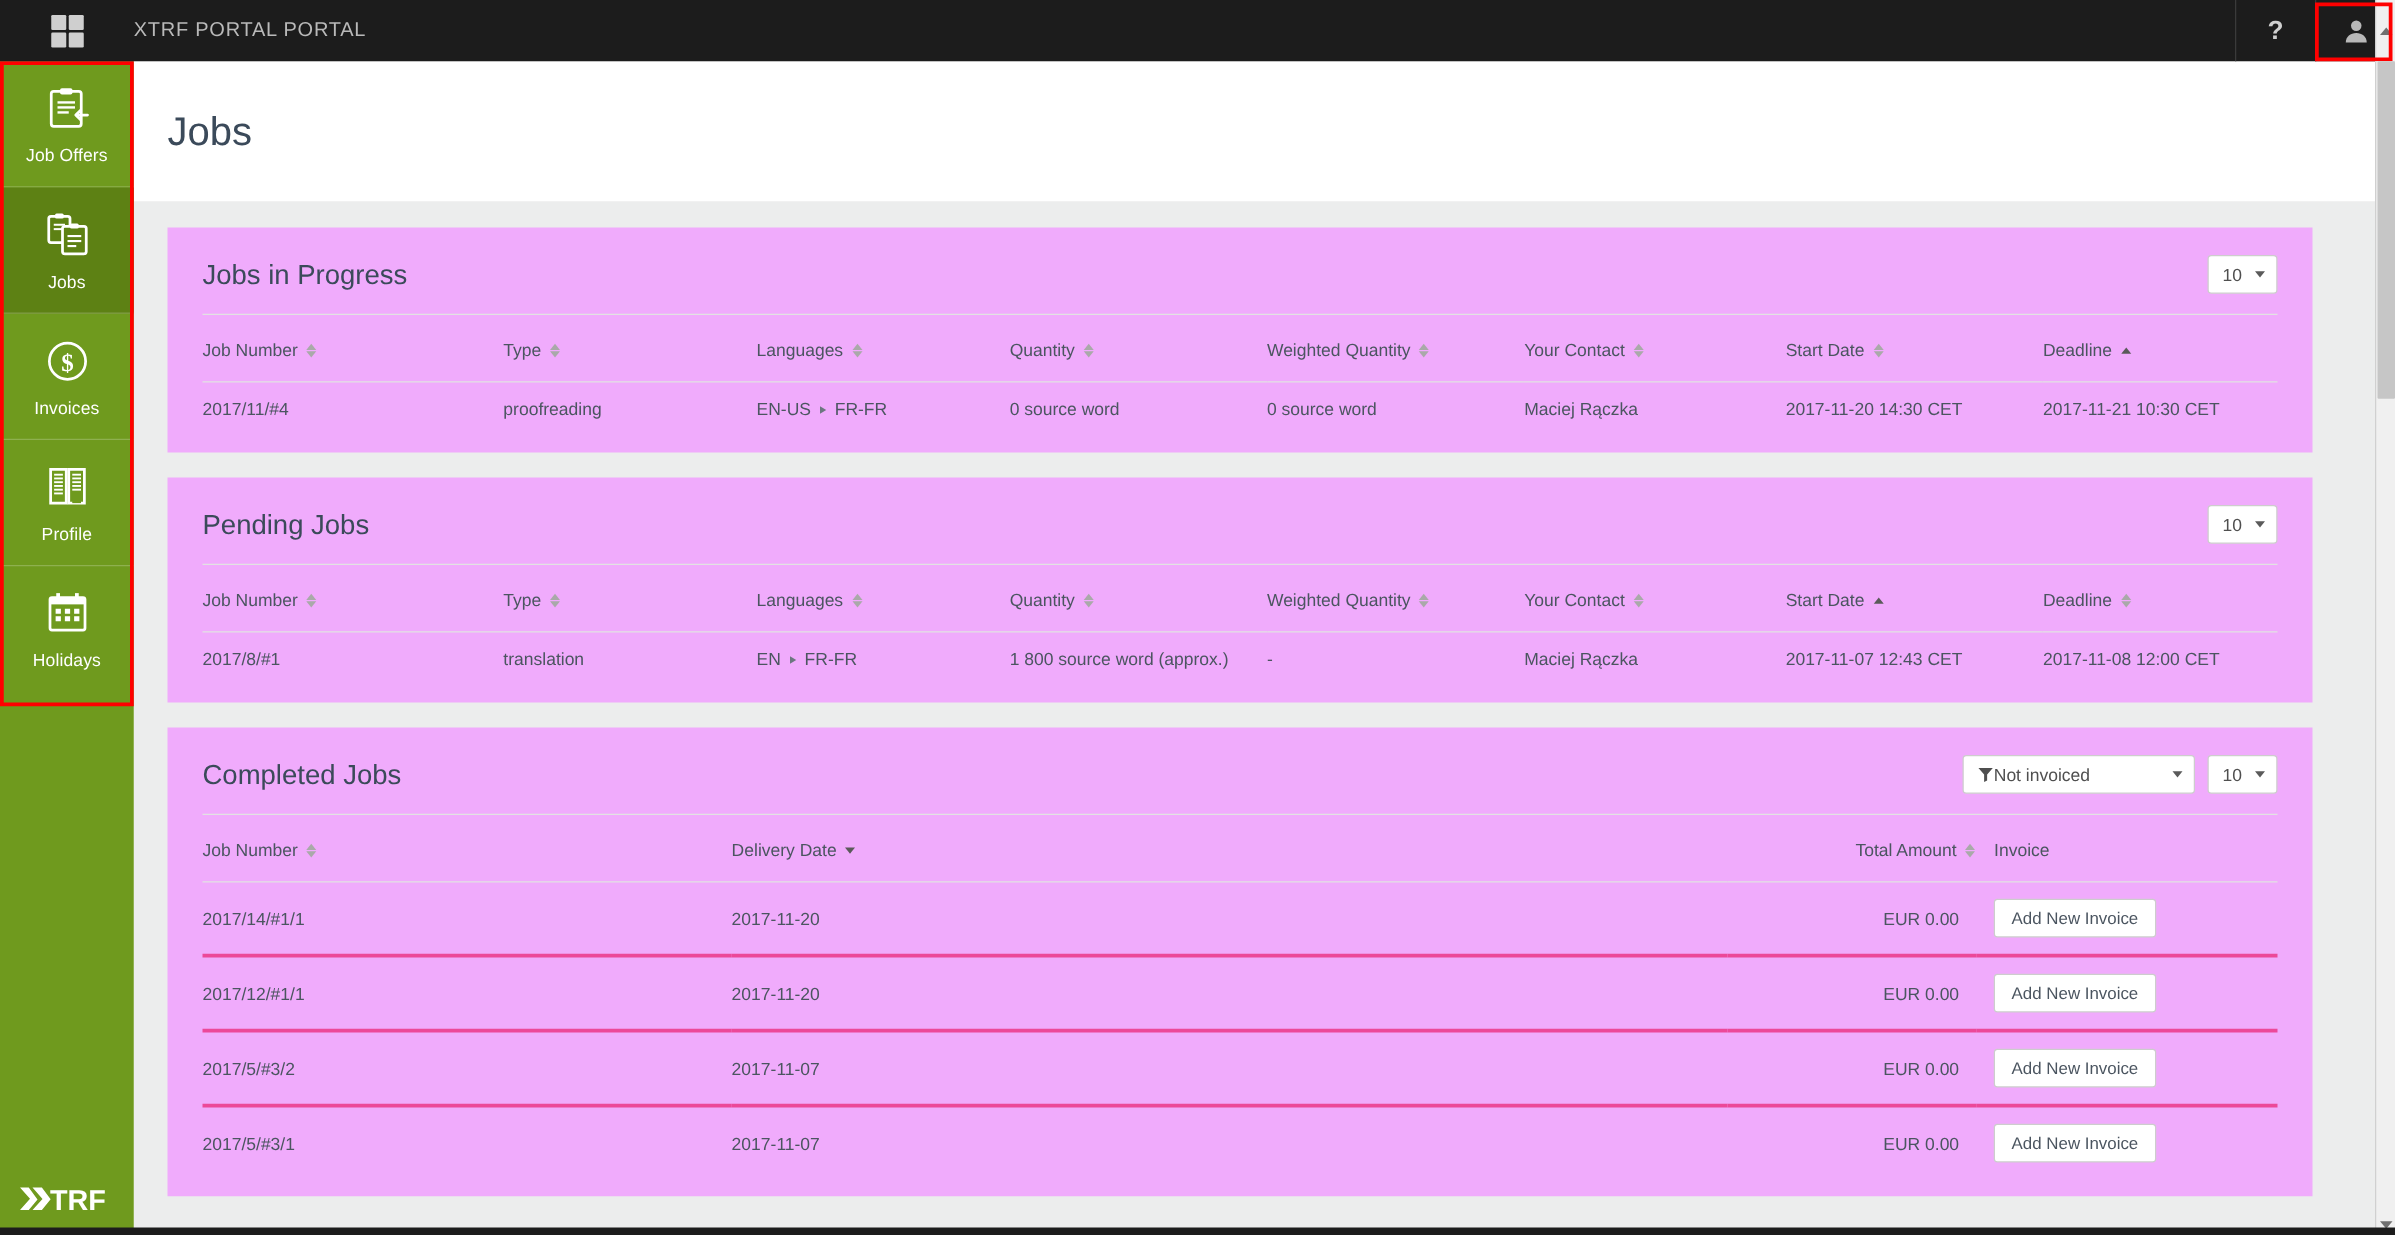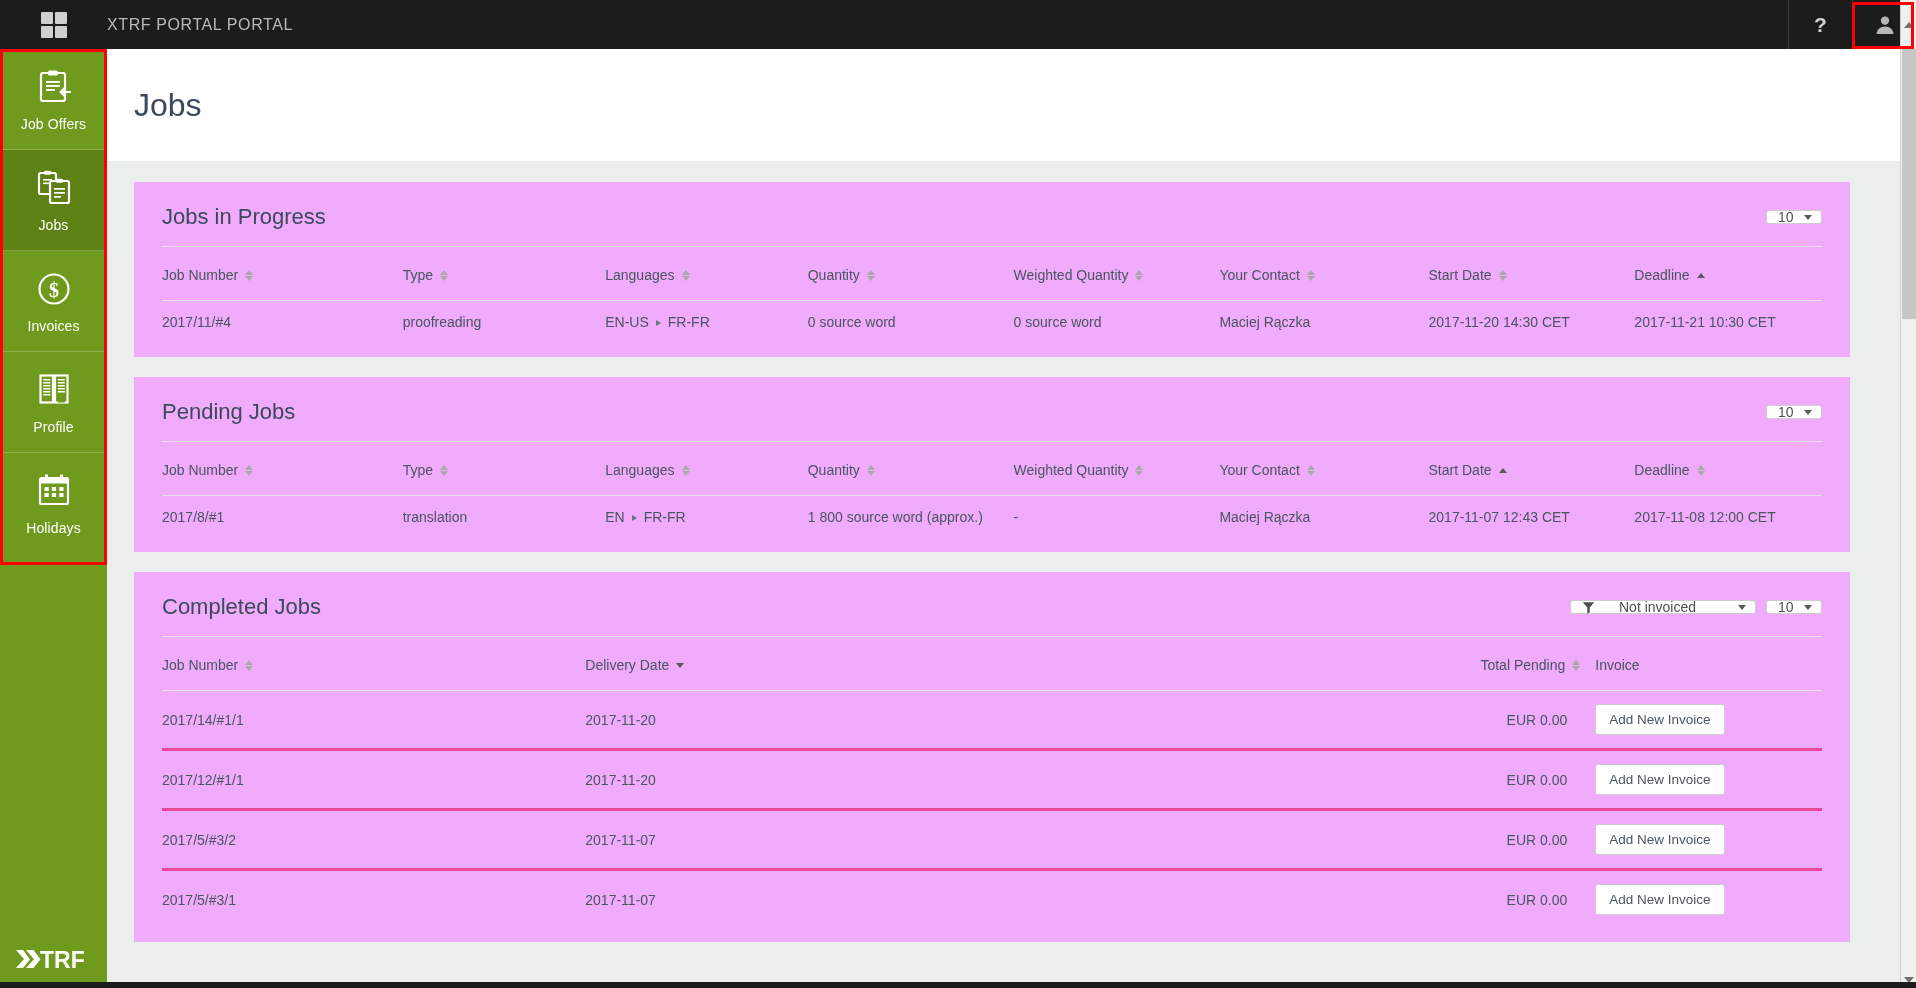--- a/index.html
+++ b/index.html
@@ -137,28 +137,28 @@
   }
   .card-title {
     font-size: 22px; color: #3b4a5a; font-weight: 400;
   }
   .card-head-right {
     margin-left: auto; display: flex; align-items: center; gap: 10px;
   }
 
   .sel {
     border: 1px solid #cdcdcd; background: #fff;
-    height: 14px; border-radius: 3px;
+    height: 31px; border-radius: 3px;
     display: flex; align-items: center;
     padding: 0 9px 0 11px;
     font-size: 14px; color: #4f4f4f;
     cursor: pointer;
   }
   .sel.pagesize { width: 56px; justify-content: space-between; }
-  .sel.filter { width: 186px; justify-content: flex-start; gap: 24px; }
+  .sel.filter { width: 186px; justify-content: flex-start; gap: 0; }
   .sel .caret {
     width: 0; height: 0;
     border-left: 4px solid transparent; border-right: 4px solid transparent;
     border-top: 5px solid #5a5a5a;
   }
   .sel.filter .caret { margin-left: auto; }
   .funnel { width: 13px; height: 13px; flex: 0 0 13px; }
 
   
   table { width: 100%; border-collapse: collapse; }
@@ -553,21 +553,21 @@
                   <i class="dn"></i>
                 </span>
               </span></th>
           <th style="width:48%"><span class="th-in">
                 <span>Delivery Date</span>
                 <span class="sort desc">
                   <i class="dn"></i>
                 </span>
               </span></th>
           <th class="r" style="width:12%"><span class="th-in">
-                <span>Total Pending</span>
+                <span>Total Amount</span>
                 <span class="sort">
                   <i class="up"></i>
                   <i class="dn"></i>
                 </span>
               </span></th>
           <th style="padding-left:14px"><span class="th-in" style="cursor:default">
                 <span>Invoice</span>
               </span></th>
         </tr>
       </thead>

